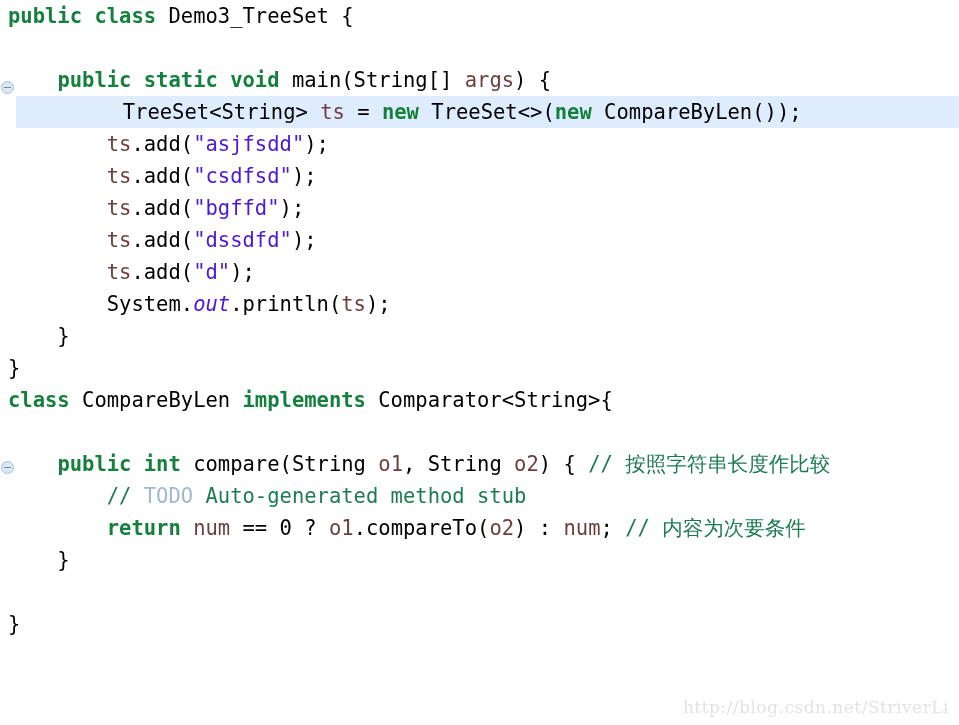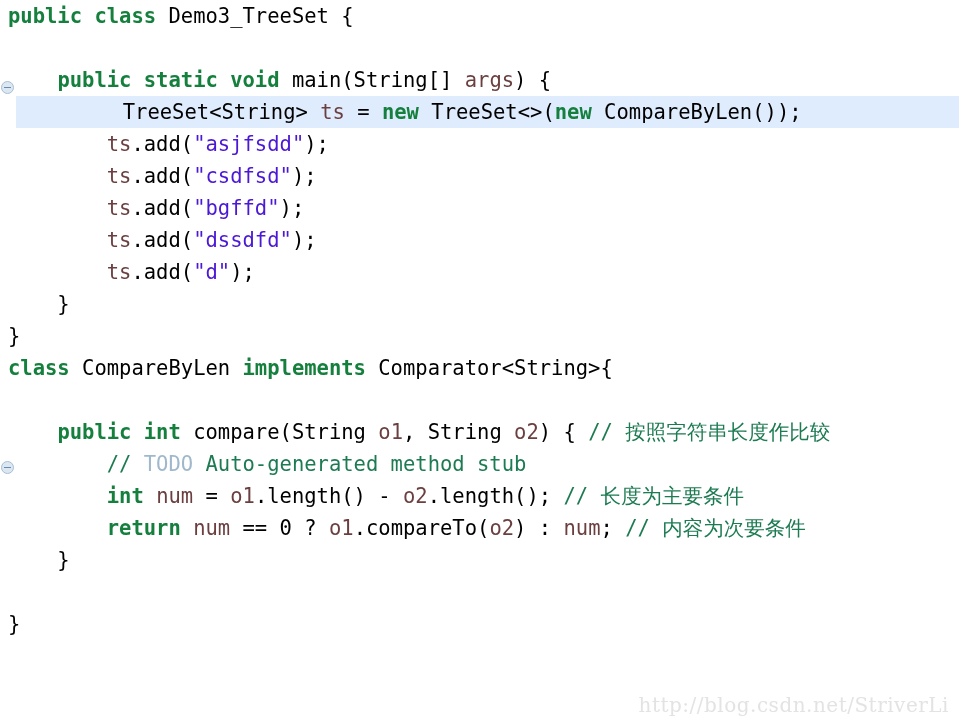--- a/index.html
+++ b/index.html
@@ -84,48 +84,48 @@
     height: 1px;
     background: #6d8ba6;
   }
 
   
   .watermark {
     position: absolute;
     right: 10px;
     bottom: 8px;
     font-family: "DejaVu Serif", "Liberation Serif", serif;
-    font-size: 20px;
+    font-size: 17px;
     color: #e3e3e3;
     letter-spacing: 0.5px;
     white-space: nowrap;
   }
 </style>
 </head>
 <body>
 
 <div id="editor">
 
   <div class="code-area" id="code-area">
       <div class="code-line"><span class="kw">public</span><span class="plain"> </span><span class="kw">class</span><span class="plain"> Demo3_TreeSet {</span></div>
       <div class="code-line blank">&nbsp;</div>
       <div class="code-line"><span class="plain">    </span><span class="kw">public</span><span class="plain"> </span><span class="kw">static</span><span class="plain"> </span><span class="kw">void</span><span class="plain"> main(String[] </span><span class="var">args</span><span class="plain">) {</span></div>
       <div class="code-line highlight"><span class="plain">        TreeSet&lt;String&gt; </span><span class="var">ts</span><span class="plain"> = </span><span class="kw">new</span><span class="plain"> TreeSet&lt;&gt;(</span><span class="kw">new</span><span class="plain"> CompareByLen());</span></div>
       <div class="code-line"><span class="var">        ts</span><span class="plain">.add(</span><span class="str">"asjfsdd"</span><span class="plain">);</span></div>
       <div class="code-line"><span class="var">        ts</span><span class="plain">.add(</span><span class="str">"csdfsd"</span><span class="plain">);</span></div>
       <div class="code-line"><span class="var">        ts</span><span class="plain">.add(</span><span class="str">"bgffd"</span><span class="plain">);</span></div>
       <div class="code-line"><span class="var">        ts</span><span class="plain">.add(</span><span class="str">"dssdfd"</span><span class="plain">);</span></div>
       <div class="code-line"><span class="var">        ts</span><span class="plain">.add(</span><span class="str">"d"</span><span class="plain">);</span></div>
+      <div class="code-line"><span class="plain">        System.</span><span class="field">out</span><span class="plain">.println(</span><span class="var">ts</span><span class="plain">);</span></div>
       <div class="code-line"><span class="plain">    }</span></div>
       <div class="code-line"><span class="plain">}</span></div>
       <div class="code-line"><span class="kw">class</span><span class="plain"> CompareByLen </span><span class="kw">implements</span><span class="plain"> Comparator&lt;String&gt;{</span></div>
       <div class="code-line blank">&nbsp;</div>
       <div class="code-line"><span class="plain">    </span><span class="kw">public</span><span class="plain"> </span><span class="kw">int</span><span class="plain"> compare(String </span><span class="var">o1</span><span class="plain">, String </span><span class="var">o2</span><span class="plain">) { </span><span class="cmt">// 按照字符串长度作比较</span></div>
       <div class="code-line"><span class="cmt">        // </span><span class="todo">TODO</span><span class="cmt"> Auto-generated method stub</span></div>
-      <div class="code-line"><span class="plain">        </span><span class="kw">int</span><span class="plain"> </span><span class="var">num</span><span class="plain"> = </span><span class="var">o1</span><span class="plain">.length() - </span><span class="var">o2</span><span class="plain">.length(); </span><span class="cmt">// 长度为主要条件</span></div>
       <div class="code-line"><span class="plain">        </span><span class="kw">return</span><span class="plain"> </span><span class="var">num</span><span class="plain"> == </span><span class="num">0</span><span class="plain"> ? </span><span class="var">o1</span><span class="plain">.compareTo(</span><span class="var">o2</span><span class="plain">) : </span><span class="var">num</span><span class="plain">; </span><span class="cmt">// 内容为次要条件</span></div>
       <div class="code-line"><span class="plain">    }</span></div>
       <div class="code-line blank">&nbsp;</div>
       <div class="code-line"><span class="plain">}</span></div>
     </div>
 
   <div id="fold-layer">
       <div class="fold-marker" style="top: 81px;"></div>
       <div class="fold-marker" style="top: 461px;"></div>
     </div>

